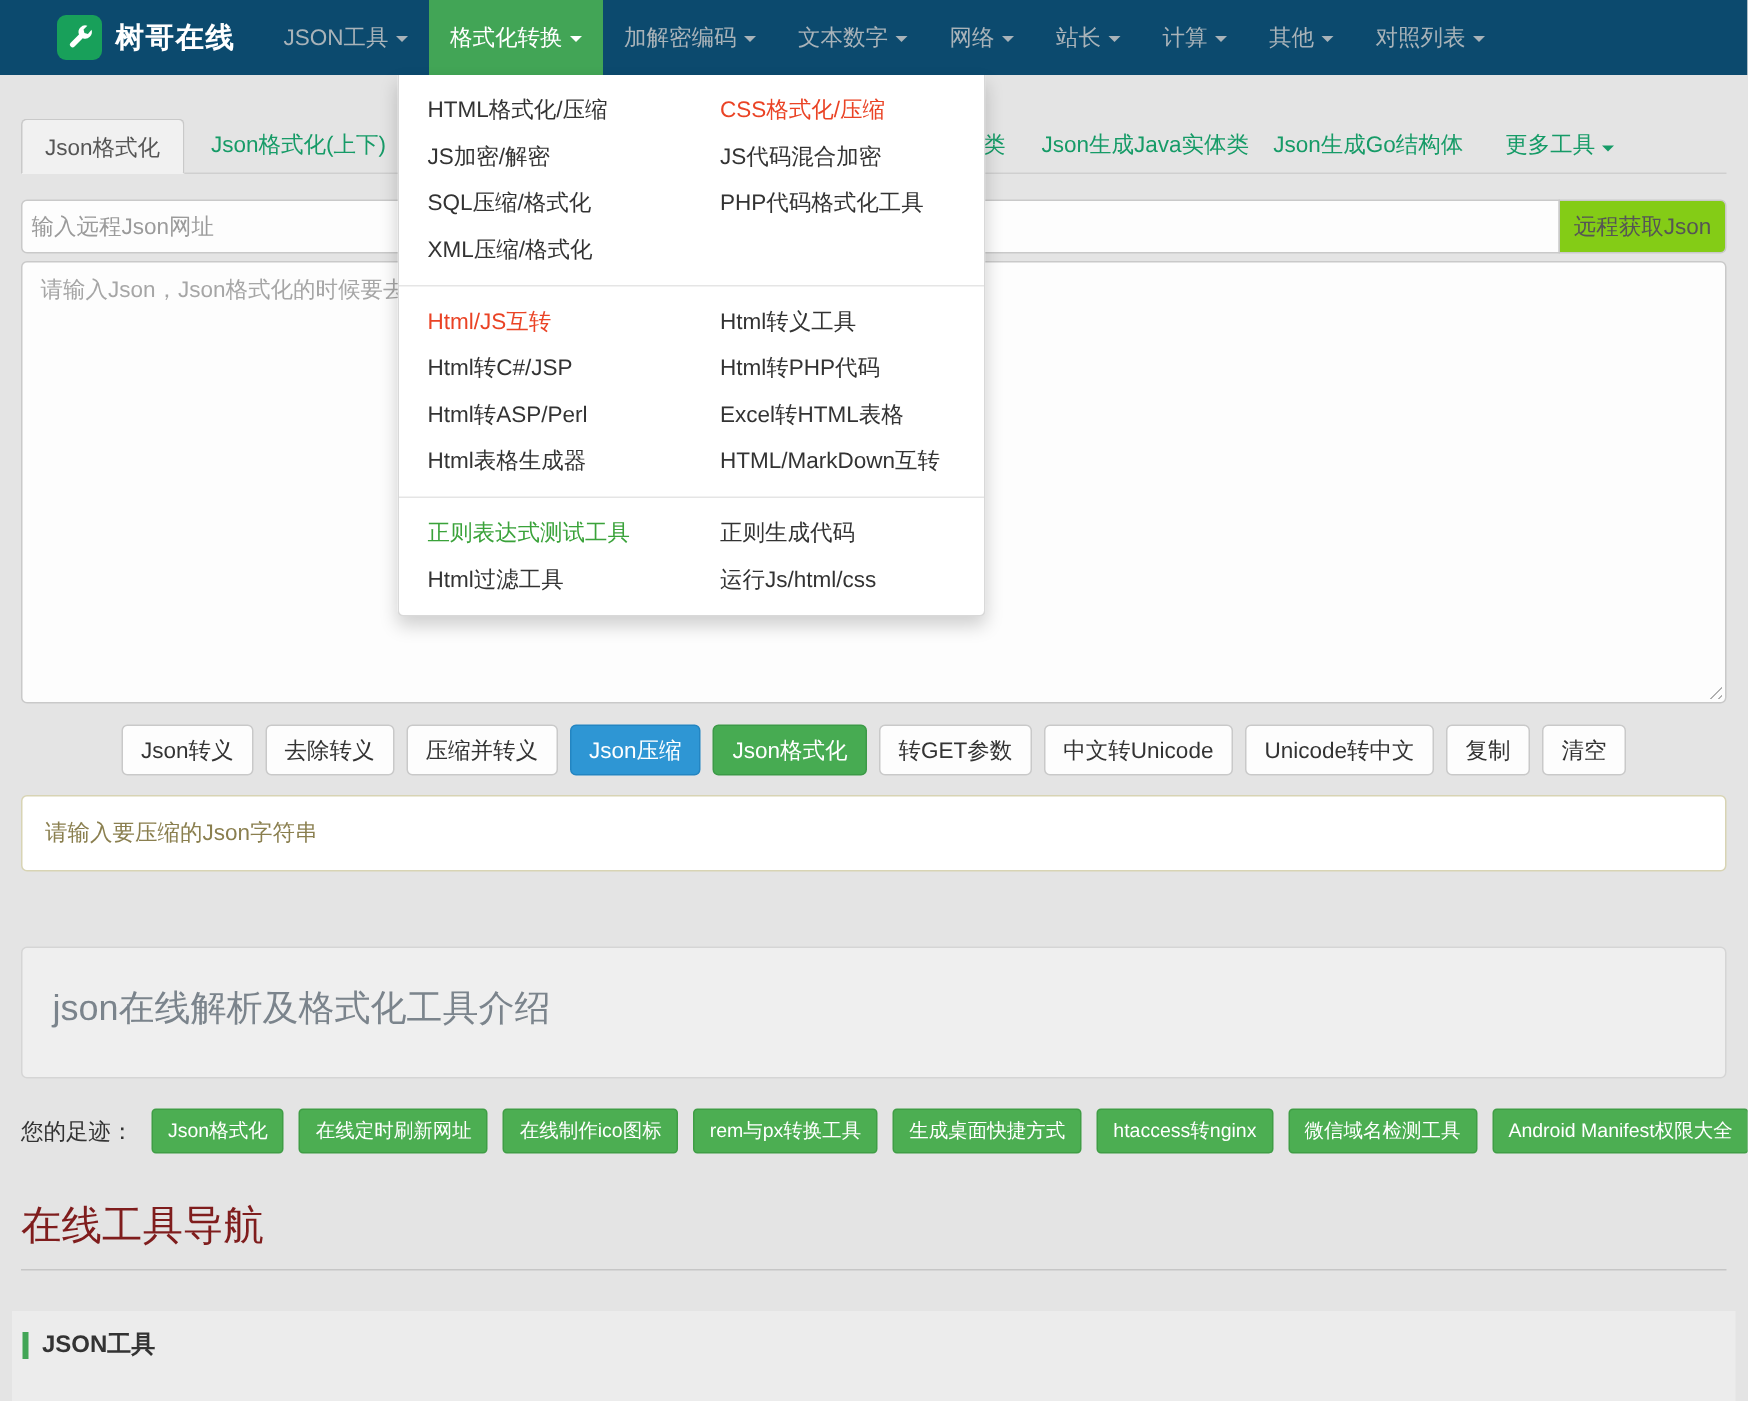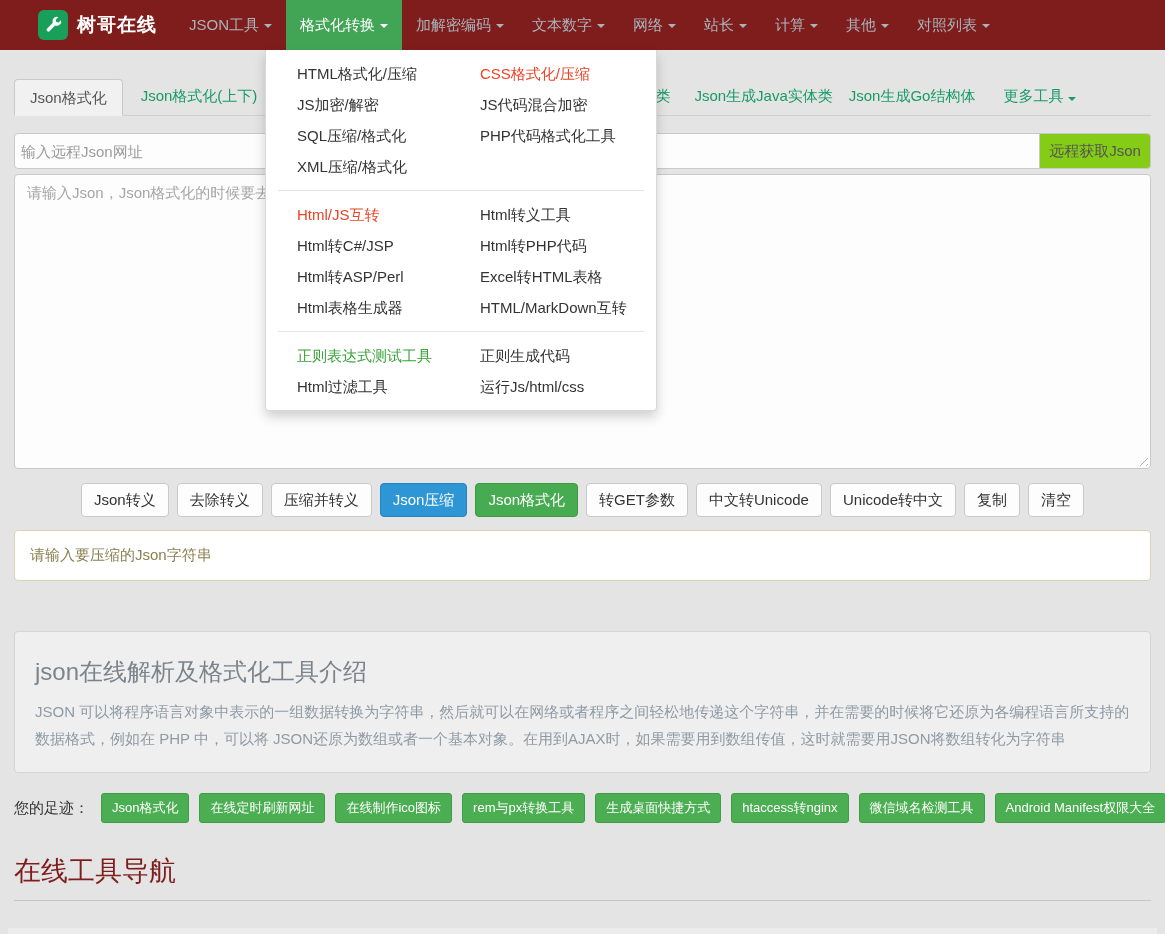--- a/index.html
+++ b/index.html
@@ -3,37 +3,37 @@
 <meta charset="utf-8">
 <style>
   * { box-sizing: border-box; }
   html,body { margin:0; padding:0; }
   body {
     width:1165px; height:934px; overflow:hidden; position:relative;
     background:#e4e4e4;
     font-family:"Liberation Sans","DejaVu Sans",sans-serif;
   }
   
-  .navbar { height:50px; background:#7f1d1d; display:flex; align-items:stretch; }
+  .navbar { height:50px; background:#0c4a6e; display:flex; align-items:stretch; }
   .brand { display:flex; align-items:center; gap:9px; padding:0 18px 0 38px; cursor:pointer; }
   .logo { width:30px; height:30px; background:#18a05a; border-radius:6px;
           display:flex; align-items:center; justify-content:center; }
   .logo svg { width:18px; height:18px; }
   .brand-text { color:#fff; font-size:19px; font-weight:bold; letter-spacing:1px; }
   .nav-items { display:flex; align-items:stretch; }
   .nav-item { display:flex; align-items:center; padding:0 14px; color:#a9b3b9;
               font-size:15px; cursor:pointer; white-space:nowrap; }
   .nav-item.active { background:#42a556; color:#fff; }
   .caret { display:inline-block; width:0; height:0; margin-left:5px; margin-top:2px;
            border-left:4px solid transparent; border-right:4px solid transparent;
            border-top:4px solid currentColor; }
   
   .dropdown { position:absolute; left:265px; top:50px; width:392px; background:#fff;
               border:1px solid rgba(0,0,0,.15); border-top:none; border-radius:0 0 4px 4px;
-              box-shadow:0 6px 12px rgba(0,0,0,.18); padding:8px 12px; z-index:60; }
+              box-shadow:0 6px 12px rgba(0,0,0,.18); padding:8px 0; z-index:60; }
   .dd-grid { display:grid; grid-template-columns:1fr 1fr; }
   .dd-item { padding:6px 8px 6px 19px; font-size:15px; line-height:19px; color:#333;
              cursor:pointer; white-space:nowrap; }
   .dd-item.hot { color:#ea4325; }
   .dd-item.reg { color:#3aa23a; }
   .dd-divider { height:1px; background:#e5e5e5; margin:8px 0; }
   
   .container { padding:0 14px; }
   
   .tabs { margin-top:29px; height:37px; display:flex; align-items:flex-end;
@@ -210,21 +210,20 @@
     <button class="btn">复制</button>
     <button class="btn">清空</button>
   </div>
 
   <div class="alert">
     <span>请输入要压缩的Json字符串</span>
   </div>
 
   <section class="intro">
     <h2>json在线解析及格式化工具介绍</h2>
-    <p>JSON 可以将程序语言对象中表示的一组数据转换为字符串，然后就可以在网络或者程序之间轻松地传递这个字符串，并在需要的时候将它还原为各编程语言所支持的数据格式，例如在 PHP 中，可以将 JSON还原为数组或者一个基本对象。在用到AJAX时，如果需要用到数组传值，这时就需要用JSON将数组转化为字符串</p>
   </section>
 
   <div class="footprints">
     <span class="fp-label">您的足迹：</span>
     <a class="tag">Json格式化</a>
     <a class="tag">在线定时刷新网址</a>
     <a class="tag">在线制作ico图标</a>
     <a class="tag">rem与px转换工具</a>
     <a class="tag">生成桌面快捷方式</a>
     <a class="tag">htaccess转nginx</a>

